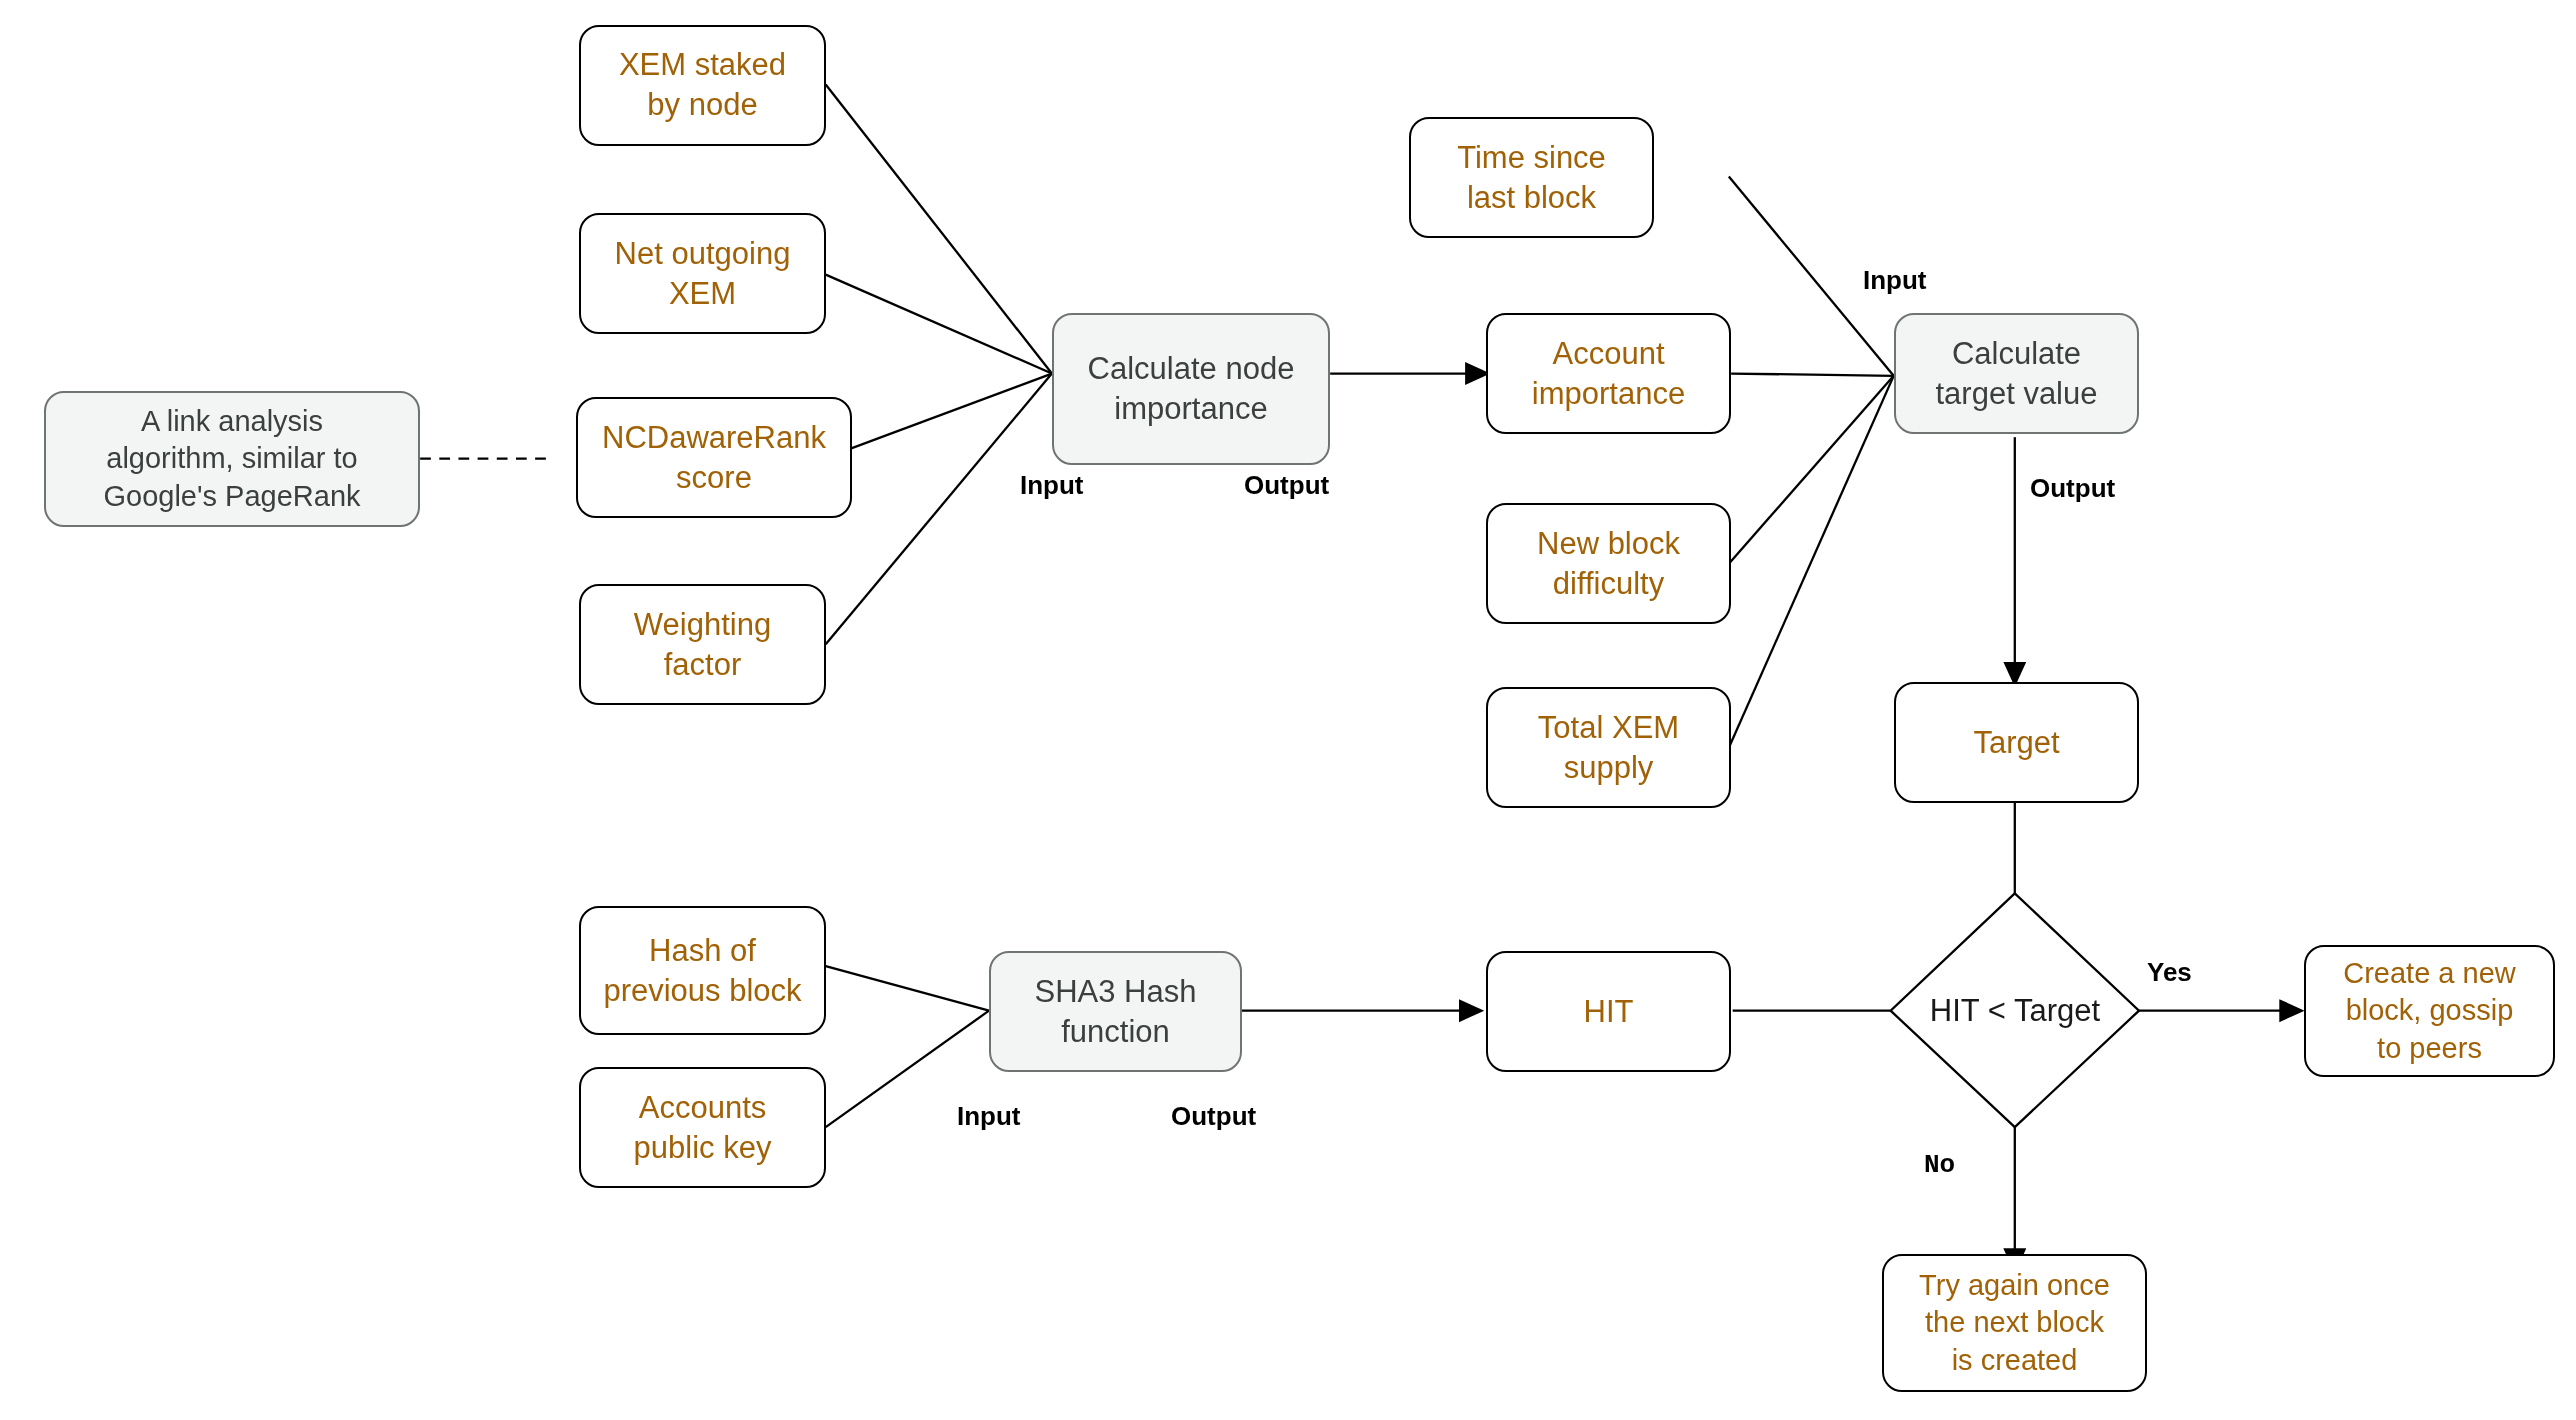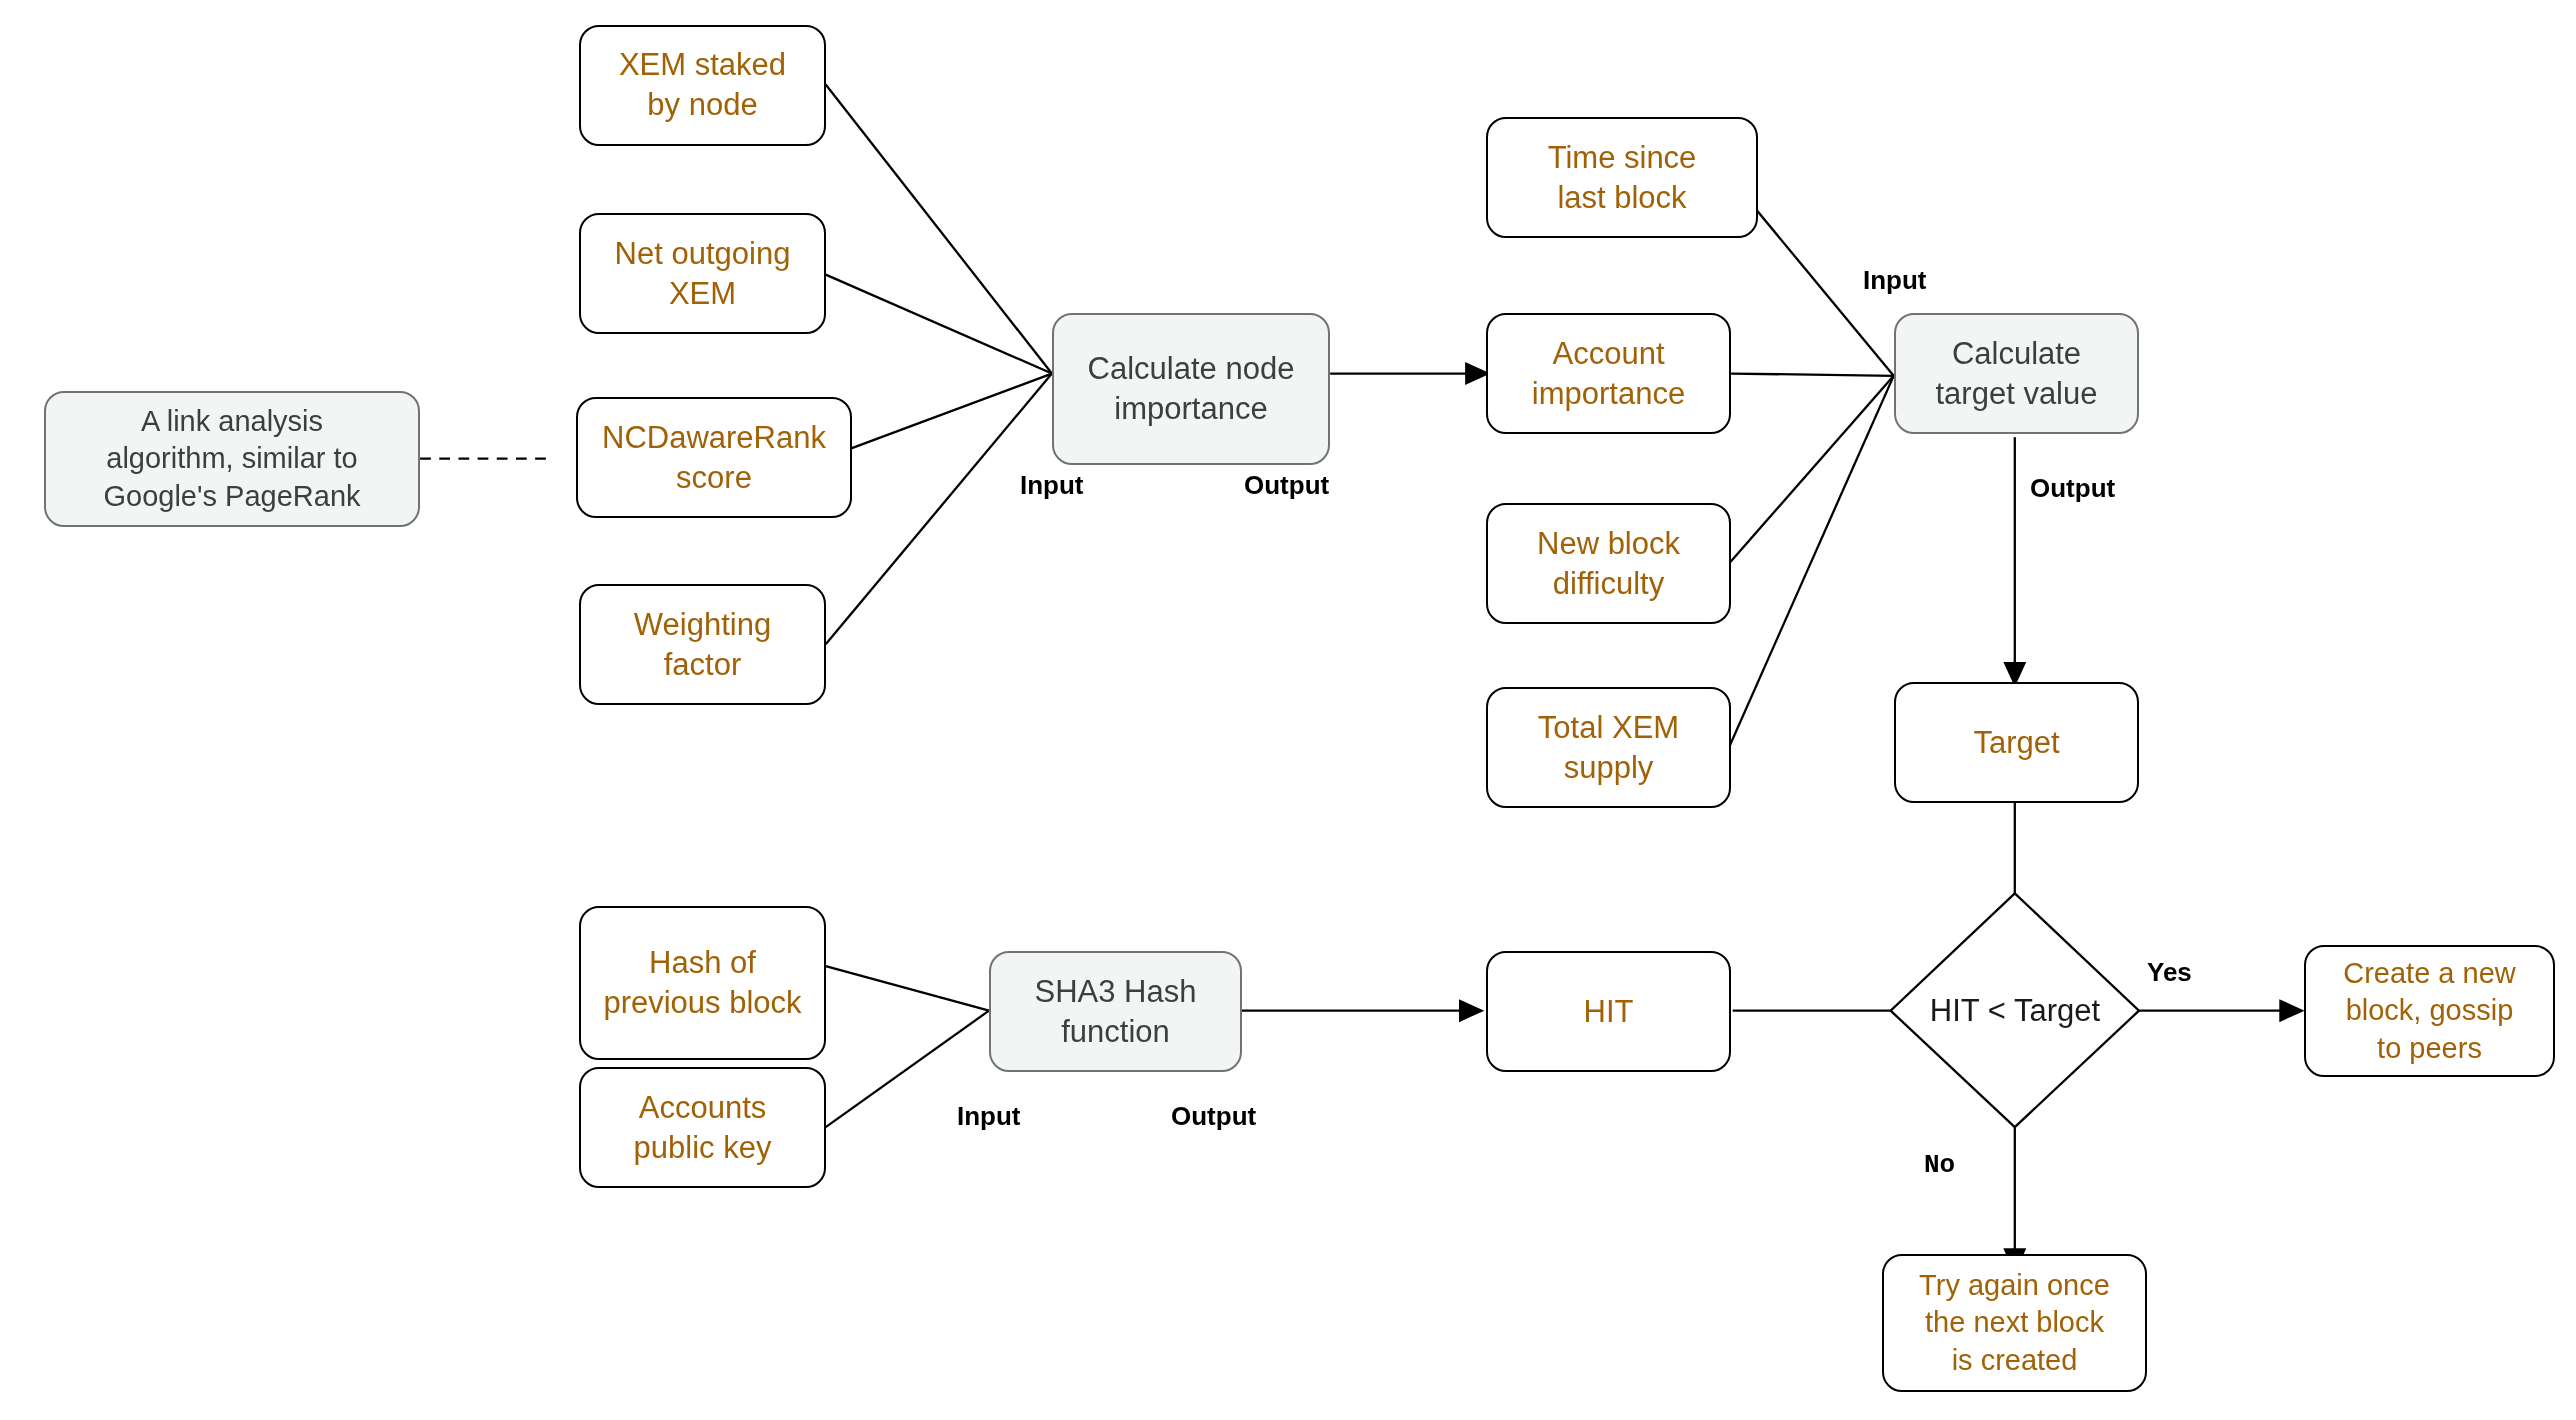--- a/index.html
+++ b/index.html
@@ -132,21 +132,21 @@
 
   <div class="node shaded" style="left:1052px; top:313px; width:278px; height:152px;">
     <span class="lbl">Calculate node
 importance</span>
   </div>
 
   <div class="edge-label" style="left:1020px; top:470px;">Input</div>
 
   <div class="edge-label" style="left:1244px; top:470px;">Output</div>
 
-  <div class="node" style="left:1486px; top:117px; width:272px; height:121px;">
+  <div class="node" style="left:1409px; top:117px; width:245px; height:121px;">
     <span class="lbl">Time since
 last block</span>
   </div>
 
   <div class="node" style="left:1486px; top:313px; width:245px; height:121px;">
     <span class="lbl">Account
 importance</span>
   </div>
 
   <div class="node" style="left:1486px; top:503px; width:245px; height:121px;">
@@ -165,21 +165,21 @@
   </div>
 
   <div class="edge-label" style="left:1863px; top:265px;">Input</div>
 
   <div class="edge-label" style="left:2030px; top:473px;">Output</div>
 
   <div class="node" style="left:1894px; top:682px; width:245px; height:121px;">
     <span class="lbl">Target</span>
   </div>
 
-  <div class="node" style="left:579px; top:906px; width:247px; height:154px;">
+  <div class="node" style="left:579px; top:906px; width:247px; height:129px;">
     <span class="lbl">Hash of
 previous block</span>
   </div>
 
   <div class="node" style="left:579px; top:1067px; width:247px; height:121px;">
     <span class="lbl">Accounts
 public key</span>
   </div>
 
   <div class="node shaded" style="left:989px; top:951px; width:253px; height:121px;">

